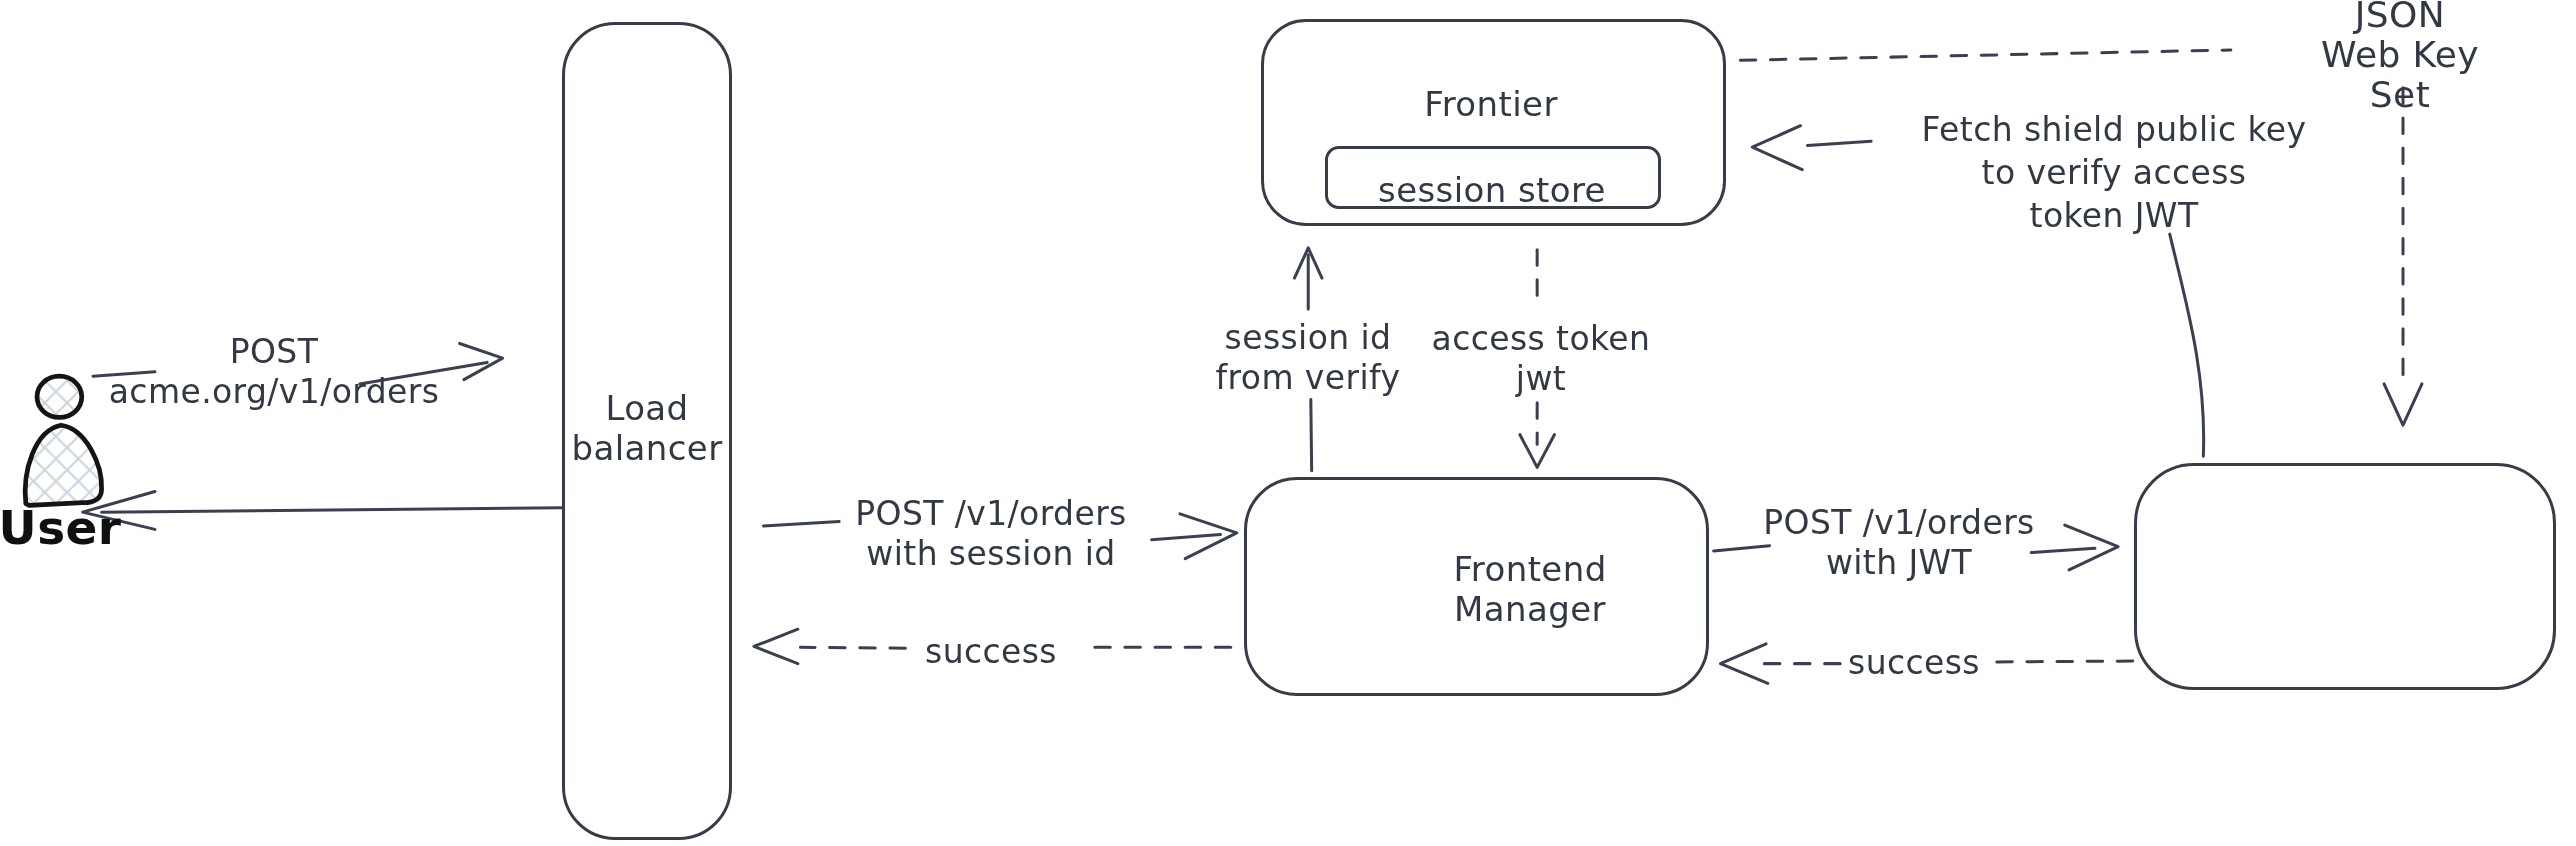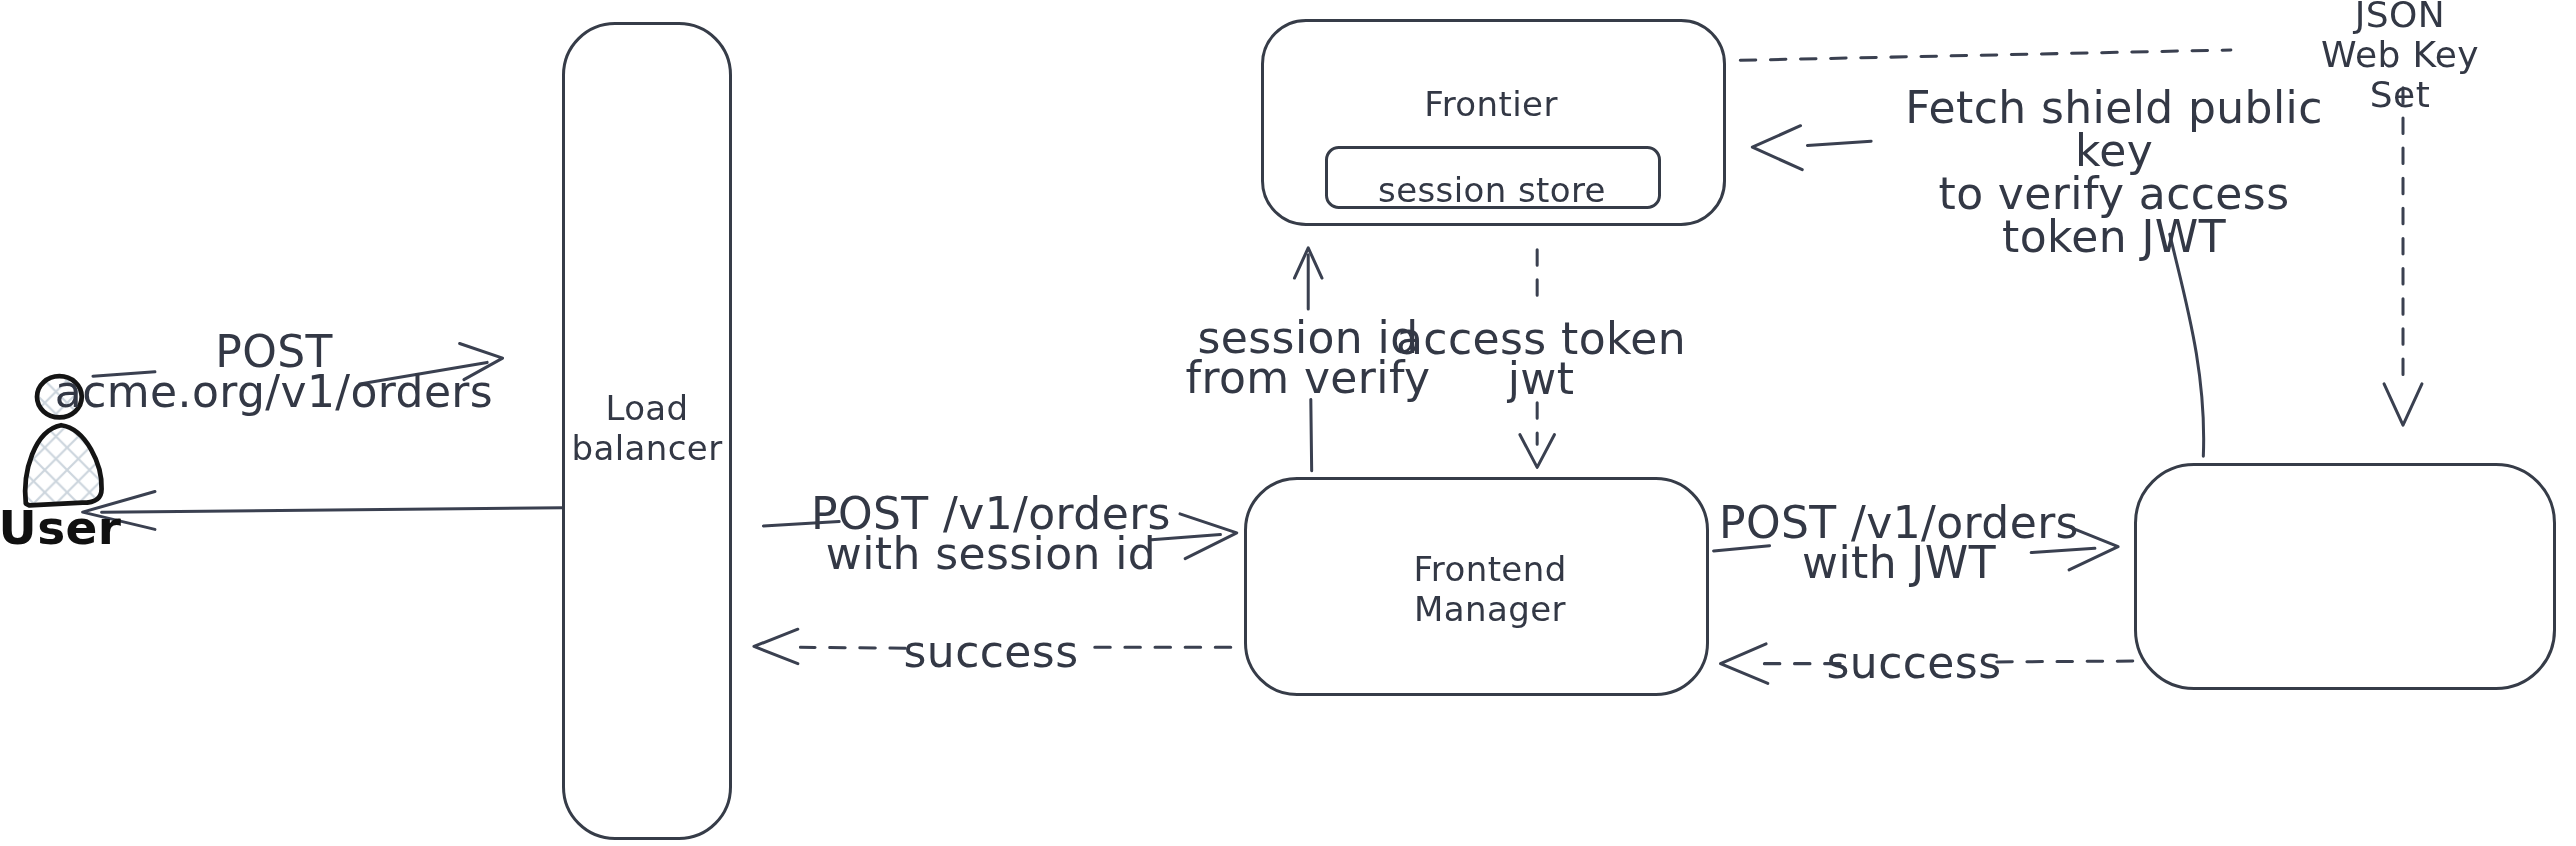--- a/index.html
+++ b/index.html
@@ -14,28 +14,28 @@
   #box-lb      {left:562px;top:21.5px;width:170px;height:818px;border-radius:53px;}
   #box-frontier{left:1261px;top:19px;width:465px;height:207px;border-radius:45px;}
   #box-store   {left:1325px;top:146px;width:336px;height:63px;border-radius:13.8px;border-width:3px;}
   #box-fm      {left:1244px;top:477px;width:465px;height:219px;border-radius:53px;}
   #box-orders  {left:2134px;top:463px;width:422px;height:227px;border-radius:60px;}
 
   
   .lbl{
     position:absolute;transform:translate(-50%,-50%);
     text-align:center;white-space:pre-line;
-    font-size:44px;line-height:40px;color:#333845;letter-spacing:0.4px;
+    font-size:33px;line-height:40px;color:#333845;letter-spacing:0.4px;
   }
   .title{font-size:34px;}
   #t-user   {left:60px;  top:528px; color:#101010;font-size:47px;font-weight:600;}
   #t-lb     {left:647px; top:428px;}
   #t-frontier{left:1491px;top:104px;}
   #t-store  {left:1492px;top:178px;margin-top:12px;}
-  #t-fm     {left:1490px;top:589px;}
+  #t-fm     {left:1530px;top:589px;}
   #t-orders {left:2345px;top:576px;}
   #t-e-user-lb {left:234px; top:372px;margin-left:40px;}
   #t-e-lb-fm   {left:991px;top:534px;}
   #t-e-succ1   {left:991px;top:652px;}
   #t-e-sess    {left:1308px;top:358px;}
   #t-e-acc     {left:1541px;top:359px;text-align:center;}
   #t-e-jwks    {left:2400px;top:55px;font-size:36px;}
   #t-e-fetch   {left:2114px;top:172px;line-height:43px;}
   #t-e-fm-ord  {left:1899px;top:543px;}
   #t-e-succ2   {left:1914px;top:663px;}

